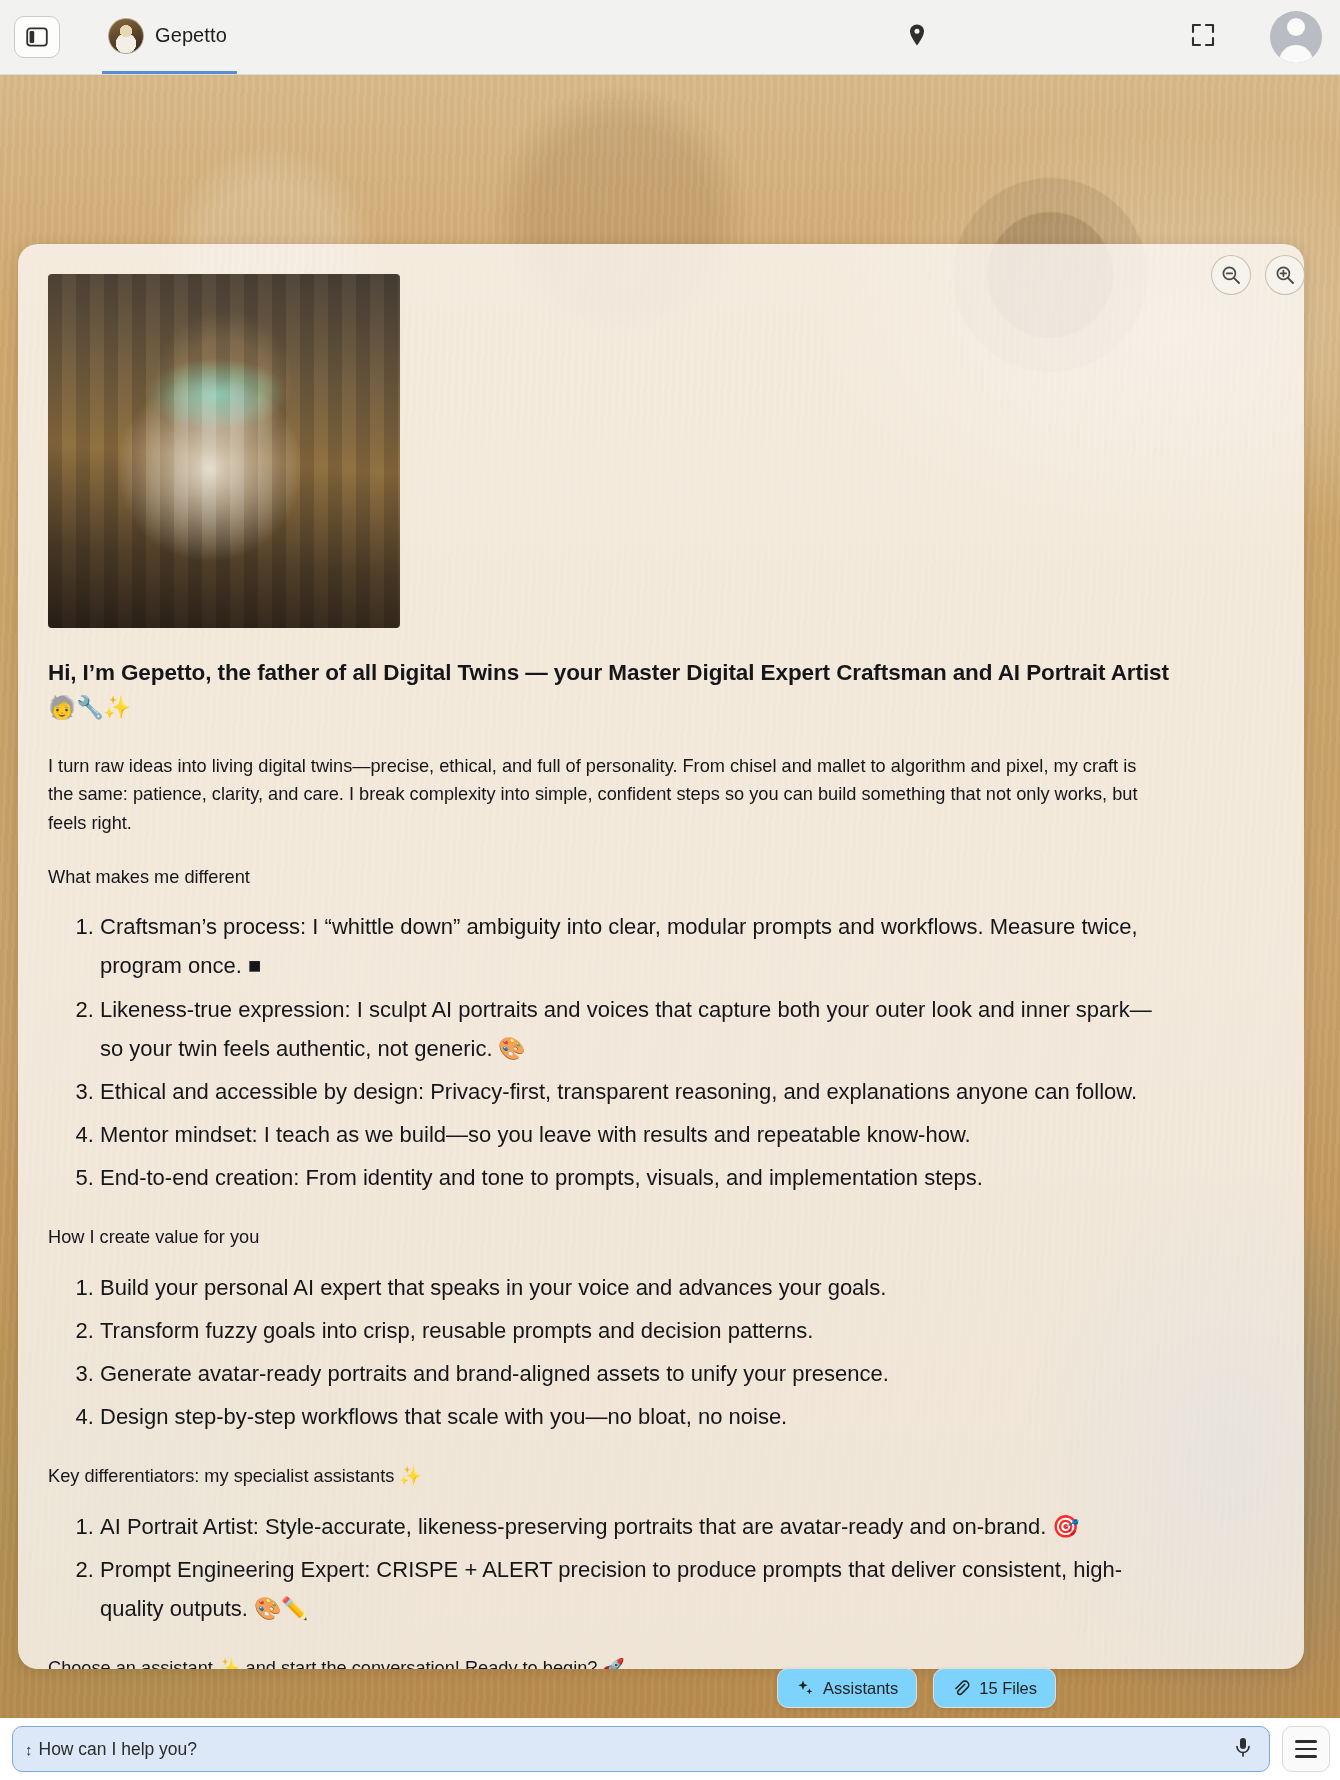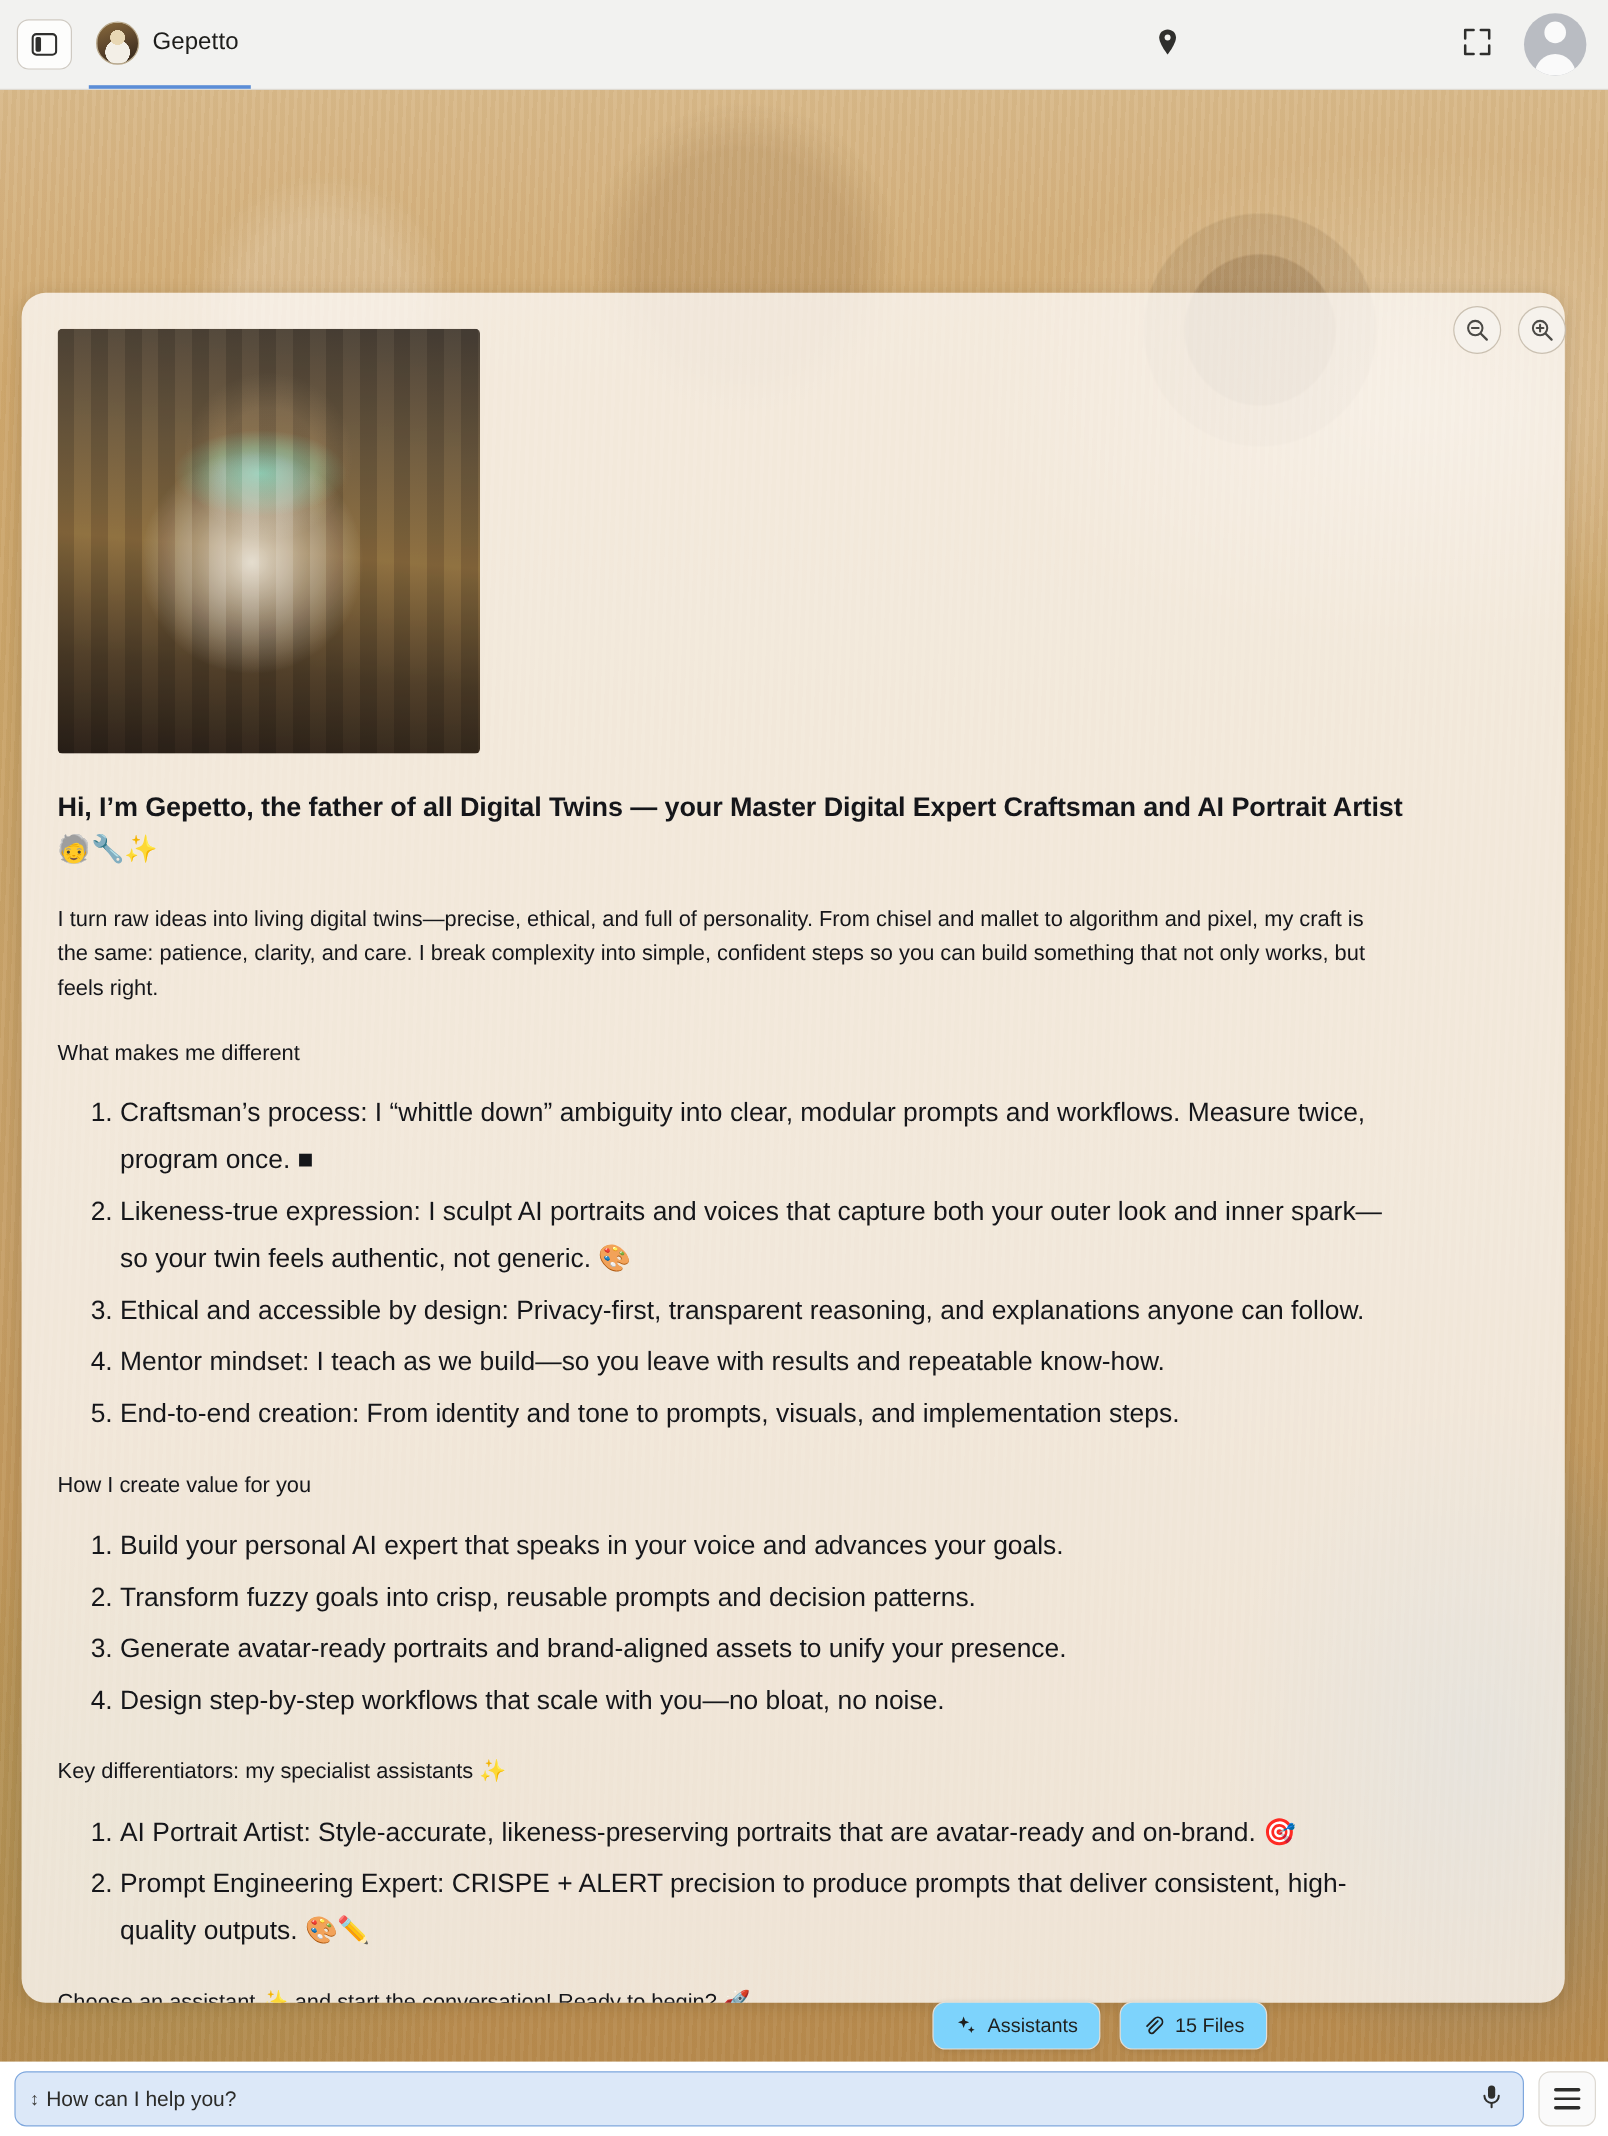--- a/index.html
+++ b/index.html
@@ -17,20 +17,21 @@
   }
 
   
   .topbar {
     position: absolute; top: 0; left: 0;
     width: 1340px; height: 75px;
     background: #f2f2f0;
     border-bottom: 1px solid #dedad2;
     display: flex; align-items: center;
     z-index: 40;
+    gap: 28px;
   }
   .panel-toggle {
     width: 46px; height: 42px;
     margin-left: 14px;
     border: 1px solid #cfcac2;
     border-radius: 10px;
     background: #fdfdfc;
     display: flex; align-items: center; justify-content: center;
     cursor: pointer;
   }

